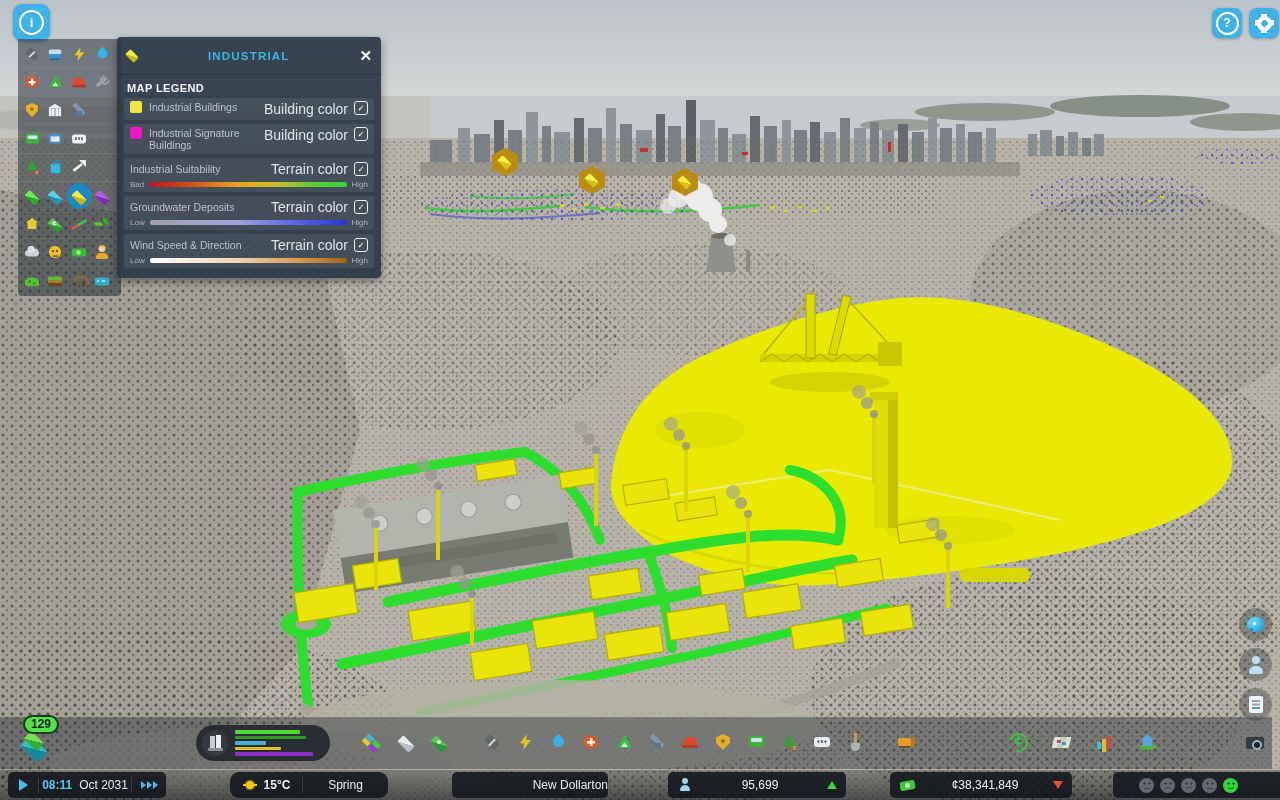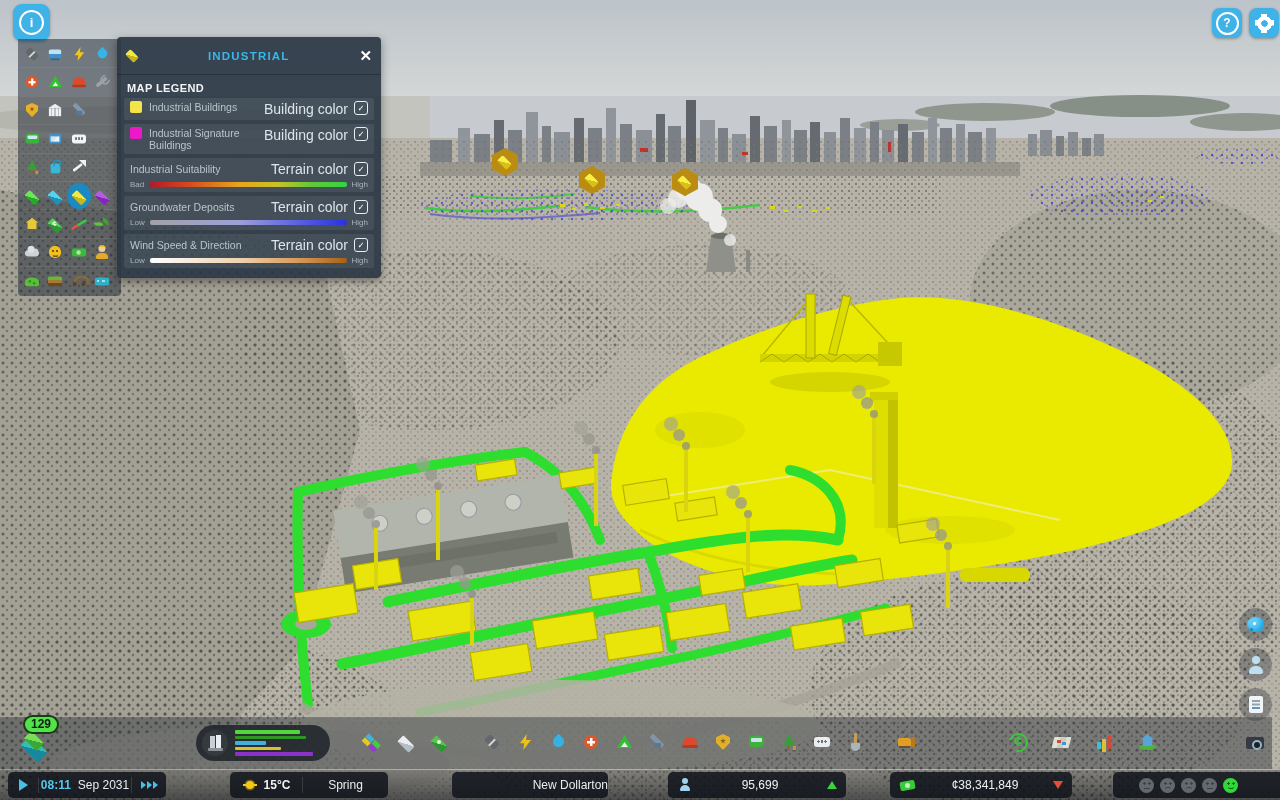--- a/index.html
+++ b/index.html
@@ -170,21 +170,21 @@
   .vdiv{width:1px;height:16px;background:rgba(255,255,255,.13);flex:none;}
   #pill-time{left:8px;width:158px;}
   .sect{display:flex;align-items:center;justify-content:center;gap:6px;height:100%;}
   .sect.play{width:30px;}
   .tri-play{width:0;height:0;border-left:9px solid #48c0e8;border-top:6px solid transparent;border-bottom:6px solid transparent;}
   .sect.clock{flex:1;gap:7px;}
   .t-time{color:#54c8e8;font-size:12px;font-weight:bold;}
   .t-date{color:#e8ecef;font-size:12px;}
   .sect.speed{width:34px;gap:1px;}
   .tri-s{width:0;height:0;border-left:5px solid #48c0e8;border-top:4px solid transparent;border-bottom:4px solid transparent;}
-  #pill-climate{left:230px;width:158px;}
+  #pill-climate{left:230px;width:158px;border-radius:9px;}
   .sunic{position:relative;width:16px;height:16px;flex:none;}
   .sunic::before{content:"";position:absolute;left:4px;top:4px;width:8px;height:8px;background:#f5c818;border-radius:50%;box-shadow:0 0 0 1.5px rgba(245,200,24,.35);}
   .sunic::after{content:"";position:absolute;left:1px;top:7px;width:14px;height:2px;background:linear-gradient(90deg,#f5c818 0 3px,transparent 3px 11px,#f5c818 11px);}
   .t-temp{color:#eef2f5;font-size:12px;font-weight:bold;}
   .sect.temp{width:72px;}
   .sect.season{flex:1;}
   .t-season{color:#e8ecef;font-size:12px;}
   #pill-city{left:452px;width:156px;justify-content:flex-end;}
   .t-city{color:#e8ecef;font-size:12px;}
   #pill-pop{left:668px;width:160px;padding:0 9px;gap:6px;}
@@ -711,21 +711,21 @@
   </div>
 
   <div id="statusbar">
     <div class="pill" id="pill-time">
       <div class="sect play">
           <span class="tri-play"></span>
         </div>
       <div class="vdiv"></div>
       <div class="sect clock">
         <span class="t-time">08:11</span>
-        <span class="t-date">Sep 2031</span>
+        <span class="t-date">Oct 2031</span>
       </div>
       <div class="vdiv"></div>
       <div class="sect speed">
         <span class="tri-s"></span>
         <span class="tri-s"></span>
         <span class="tri-s"></span>
       </div>
     </div>
 
     <div class="pill" id="pill-climate">

